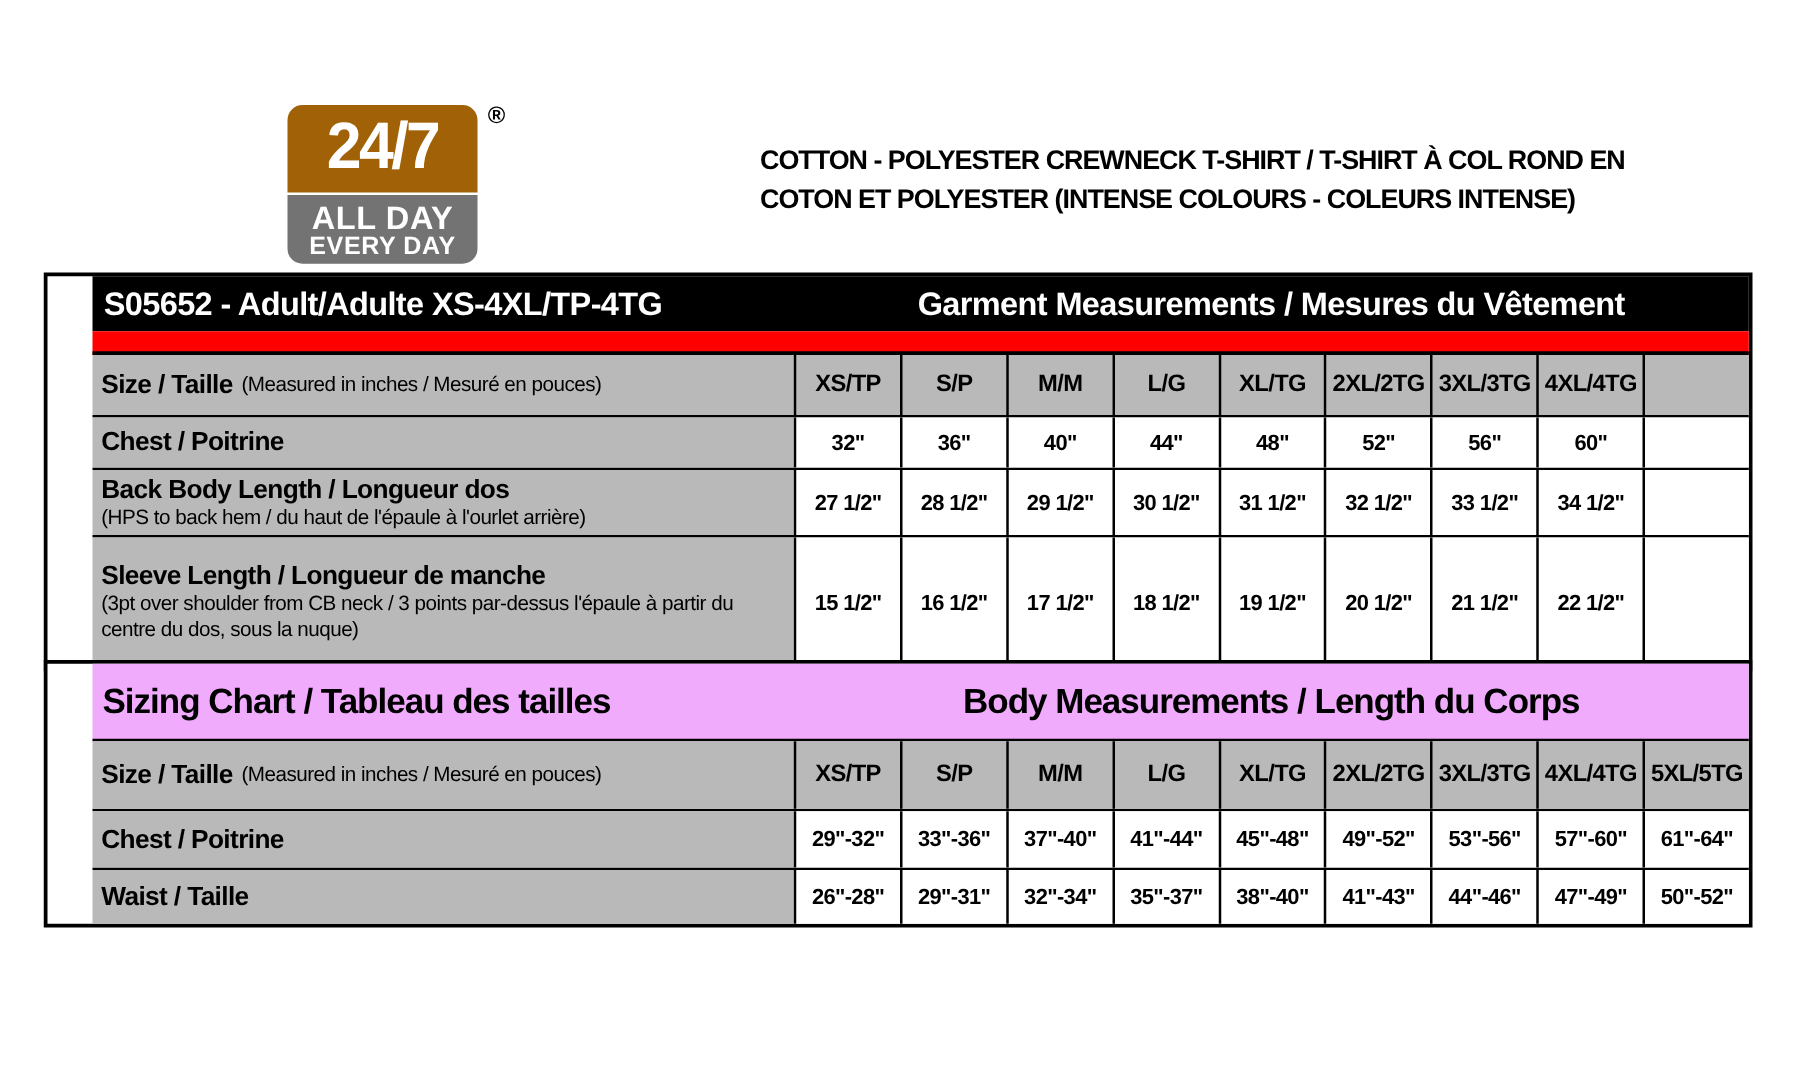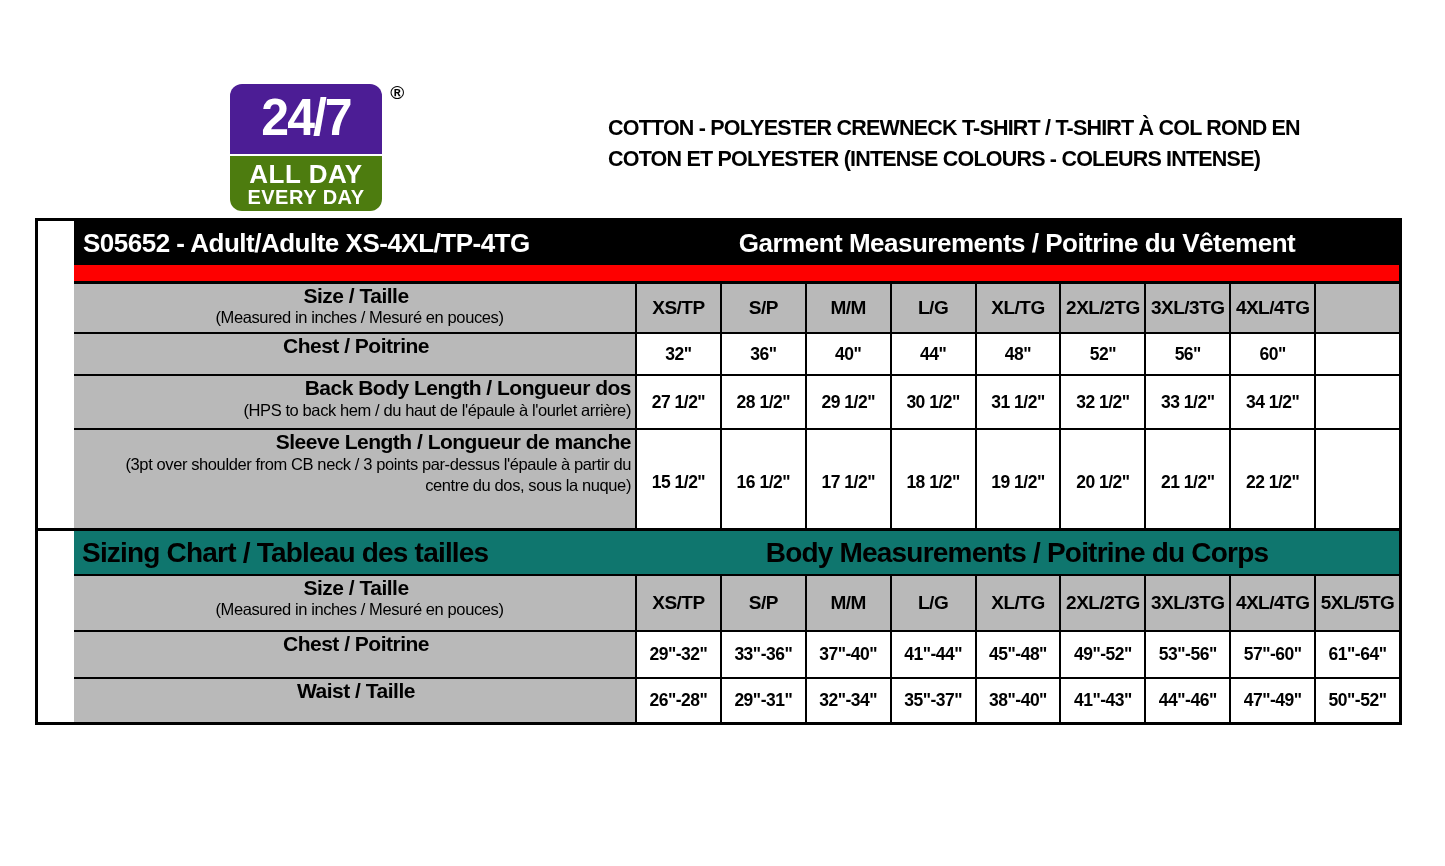--- a/index.html
+++ b/index.html
@@ -2,45 +2,45 @@
 <html><head>
 <meta charset="utf-8">
 <style>
   * { margin:0; padding:0; box-sizing:border-box; }
   html,body { width:1445px; height:866px; background:#ffffff; overflow:hidden; }
   body { font-family:"Liberation Sans", sans-serif; color:#000; position:relative; }
   .sheet { position:absolute; left:0; top:0; width:1445px; height:866px; background:#fff; letter-spacing:-0.3px; }
 
   
   .logo { position:absolute; left:230px; top:84px; width:152px; }
-  .logo-red { background:#4c1d95; border-radius:12px 12px 0 0; height:70px;
+  .logo-red { background:#a16207; border-radius:12px 12px 0 0; height:70px;
               display:flex; align-items:center; justify-content:center; }
   .logo-247 { color:#fff; font-weight:bold; font-size:50px; letter-spacing:-2px;
               transform:scaleY(1.05); padding-bottom:4px; }
   .logo-reg { position:absolute; right:-22px; top:-2px; font-size:19px; font-weight:bold; color:#000; }
-  .logo-navy { background:#4d7c0f; border-radius:0 0 12px 12px; height:55px; margin-top:2px;
+  .logo-navy { background:#737373; border-radius:0 0 12px 12px; height:55px; margin-top:2px;
                display:flex; flex-direction:column; align-items:center; justify-content:center; }
   .logo-allday  { color:#fff; font-weight:bold; font-size:26px; line-height:26px; letter-spacing:0.5px; }
   .logo-everyday{ color:#fff; font-weight:bold; font-size:20px; line-height:20px; letter-spacing:0.5px; }
 
   
   .prod-header { position:absolute; left:608px; top:104px; width:790px; }
   .prod-title { font-weight:bold; font-size:31px; letter-spacing:-1px; white-space:pre; }
   .prod-sub { font-weight:bold; font-size:21.5px; line-height:31px; letter-spacing:-0.8px; }
   .prod-sub.first { margin-top:9px; }
 
   
   .tbl { position:absolute; left:35px; width:1367px; border:3px solid #000; background:#fff;padding-left:36px; }
   .grid { display:grid; grid-template-columns:561px repeat(9, 1fr); }
   .cell { display:flex; align-items:center; justify-content:center; text-align:center;
           font-weight:bold; overflow:hidden; }
   .cell + .cell { border-left:2px solid #000; }
   .row-sep { border-top:2px solid #000; }
   .gray { background:#b9b9b9; }
-  .label-cell { justify-content:flex-start; text-align:right; padding-left:7px; padding-right:4px;flex-direction:column; }
+  .label-cell { justify-content:flex-start; text-align:left; padding-left:7px; padding-right:4px; }
   .lbl-bold { font-weight:bold; font-size:21px; letter-spacing:-0.5px; }
   .lbl-note { font-weight:normal; font-size:16.5px; letter-spacing:-0.4px; margin-left:7px; }
   .lbl-stack { display:block; width:100%; }
   .lbl-stack .lbl-bold { display:block; line-height:24px; }
   .lbl-stack .lbl-note { display:block; margin-left:0; line-height:21px; }
   .szc { font-size:19px; letter-spacing:-0.5px; }
   .val { font-size:17.5px; letter-spacing:-0.5px; background:#fff; }
 
   
   .tbl1 { top:218px; }
@@ -50,21 +50,21 @@
   .tbl1-head-right { color:#fff; font-weight:bold; font-size:26px; letter-spacing:-0.5px;
                      flex:1; text-align:center; }
   .redbar { background:#fe0000; height:19px; border-bottom:3px solid #000; }
   .t1-size-row > .cell { height:48px; }
   .t1-row-chest > .cell { height:40px; }
   .t1-row-back > .cell { height:52px; }
   .t1-row-sleeve > .cell { height:104px; }
 
   
   .tbl2 { top:528px; }
-  .tbl2-head { background:#0f766e; height:45px; display:flex; align-items:center; border-bottom:2px solid #000; }
+  .tbl2-head { background:#f0abfc; height:62px; display:flex; align-items:center; border-bottom:2px solid #000; }
   .tbl2-head-left { font-weight:bold; font-size:28px; letter-spacing:-0.8px; padding-left:8px;
                     width:561px; flex:none; }
   .tbl2-head-right { font-weight:bold; font-size:28px; letter-spacing:-0.8px; flex:1; text-align:center; }
   .t2-size-row > .cell { height:54px; }
   .t2-row-chest > .cell { height:45px; }
   .t2-row-waist > .cell { height:43px; }
 </style>
 </head>
 <body>
 
@@ -83,21 +83,21 @@
 
   <div class="prod-header">
     <div class="prod-sub first">COTTON - POLYESTER CREWNECK T-SHIRT / T-SHIRT À COL ROND EN</div>
     <div class="prod-sub">COTON ET POLYESTER (INTENSE COLOURS - COLEURS INTENSE)</div>
   </div>
 
   <div class="tbl tbl1">
 
     <div class="tbl1-head">
       <div class="tbl1-head-left">S05652 - Adult/Adulte XS-4XL/TP-4TG</div>
-      <div class="tbl1-head-right">Garment Measurements / Poitrine du Vêtement</div>
+      <div class="tbl1-head-right">Garment Measurements / Mesures du Vêtement</div>
     </div>
 
     <div class="redbar"></div>
 
     <div class="grid t1-size-row">
       <div class="cell label-cell gray">
         <span class="lbl-bold">Size / Taille</span>
         <span class="lbl-note">(Measured in inches / Mesuré en pouces)</span>
       </div>
       <div class="cell gray szc">XS/TP</div>
@@ -161,21 +161,21 @@
       <div class="cell val">22 1/2"</div>
       <div class="cell val"></div>
     </div>
 
   </div>
 
   <div class="tbl tbl2">
 
     <div class="tbl2-head">
       <div class="tbl2-head-left">Sizing Chart / Tableau des tailles</div>
-      <div class="tbl2-head-right">Body Measurements / Poitrine du Corps</div>
+      <div class="tbl2-head-right">Body Measurements / Length du Corps</div>
     </div>
 
     <div class="grid t2-size-row">
       <div class="cell label-cell gray">
         <span class="lbl-bold">Size / Taille</span>
         <span class="lbl-note">(Measured in inches / Mesuré en pouces)</span>
       </div>
       <div class="cell gray szc">XS/TP</div>
       <div class="cell gray szc">S/P</div>
       <div class="cell gray szc">M/M</div>

